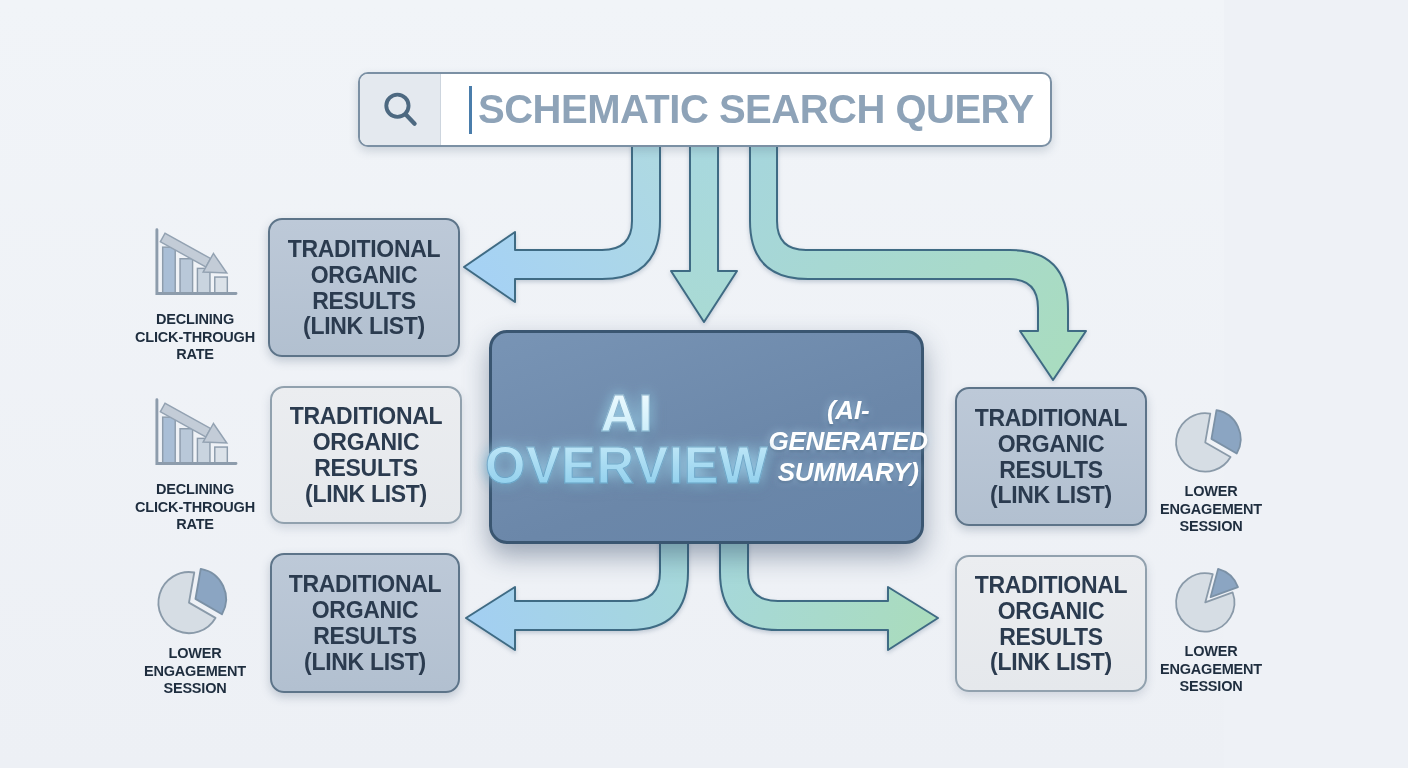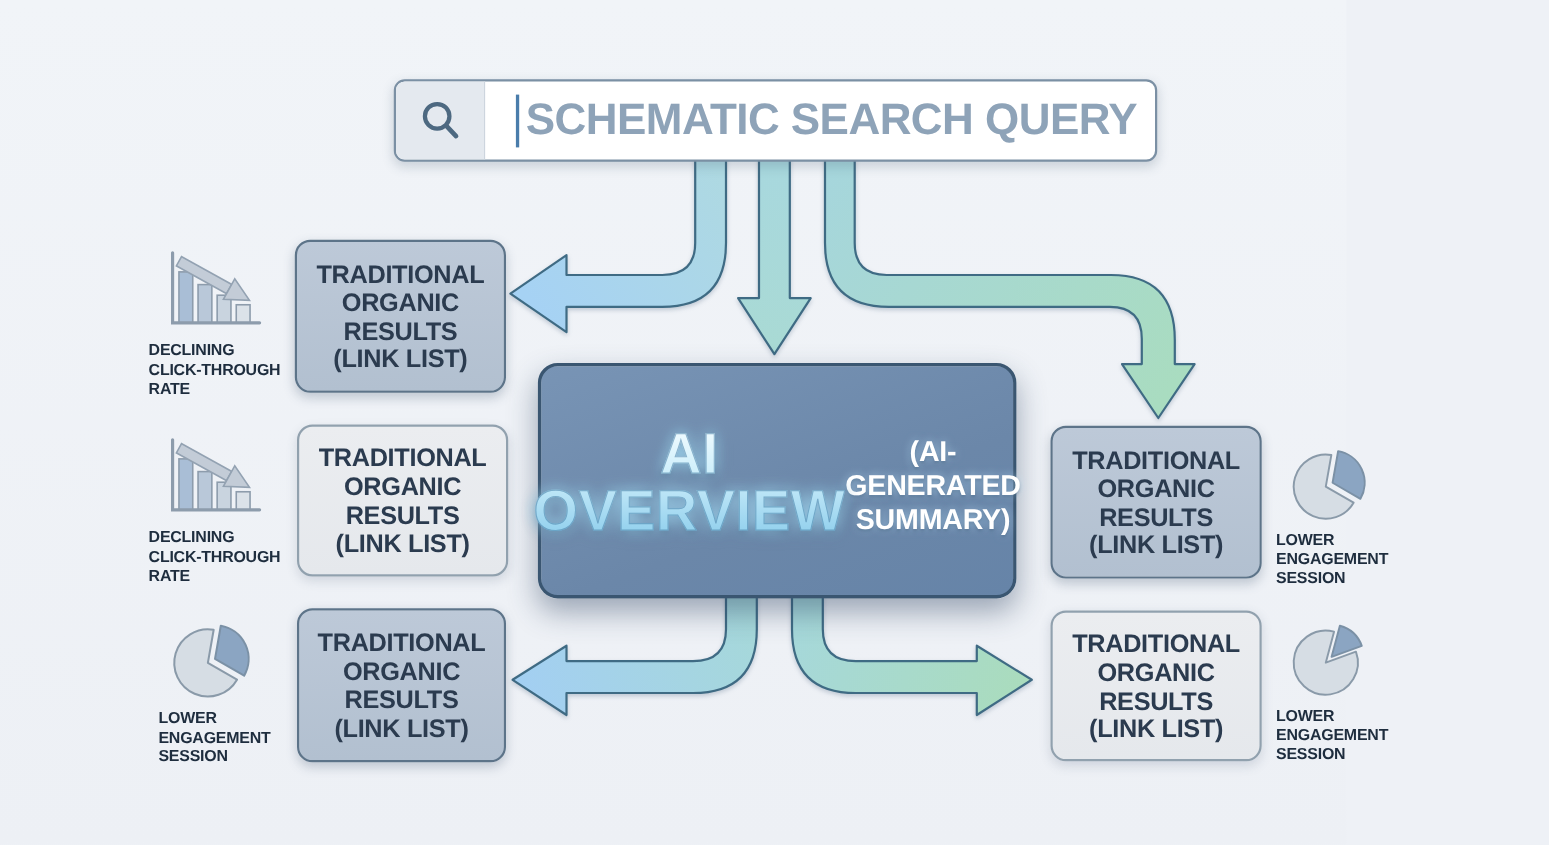--- a/index.html
+++ b/index.html
@@ -37,26 +37,26 @@
   .ai-title{font-size:52px;font-weight:bold;letter-spacing:0.5px;line-height:1;margin-top:4px;
           color:#bfe6f8;
           text-shadow:0 0 12px rgba(180,235,255,0.95),0 0 4px rgba(255,255,255,0.8),0 2px 3px rgba(25,55,85,0.45);}
   @supports ((-webkit-background-clip:text) or (background-clip:text)){
     .ai-title{background:linear-gradient(180deg,#f2fcff 0%,#cfeffb 40%,#8ccdec 100%);
           -webkit-background-clip:text;background-clip:text;color:transparent;text-shadow:none;
           -webkit-text-stroke:1px rgba(70,125,165,0.55);
           filter:drop-shadow(0 0 7px rgba(175,230,255,0.95)) drop-shadow(0 2px 3px rgba(25,55,85,0.4));}
   }
   .ai-subtitle{font-size:26px;font-weight:bold;color:#ffffff;letter-spacing:-0.2px;margin-top:8px;
-          text-shadow:0 0 8px rgba(190,230,255,0.6),0 2px 3px rgba(30,55,80,0.35);}
+          text-shadow:0 0 8px rgba(190,230,255,0.6),0 2px 3px rgba(30,55,80,0.35);font-style:italic;}
   .brain-svg{display:block;}
 
   
   .metric{position:absolute;width:130px;z-index:2;display:flex;flex-direction:column;align-items:center;}
-  .metric-label{margin-top:5px;}
+  .metric-label{margin-top:5px;text-align:center;}
   .metric-line{font-size:14.5px;line-height:1.22;font-weight:bold;color:#1e2d3e;letter-spacing:-0.2px;}
 </style>
 </head>
 <body>
 
 <div class="canvas">
 
   <svg class="layer-arrows" width="1408" height="768" viewBox="0 0 1408 768">
     <defs>
       <linearGradient id="g1" gradientUnits="userSpaceOnUse" x1="650" y1="150" x2="480" y2="270">

